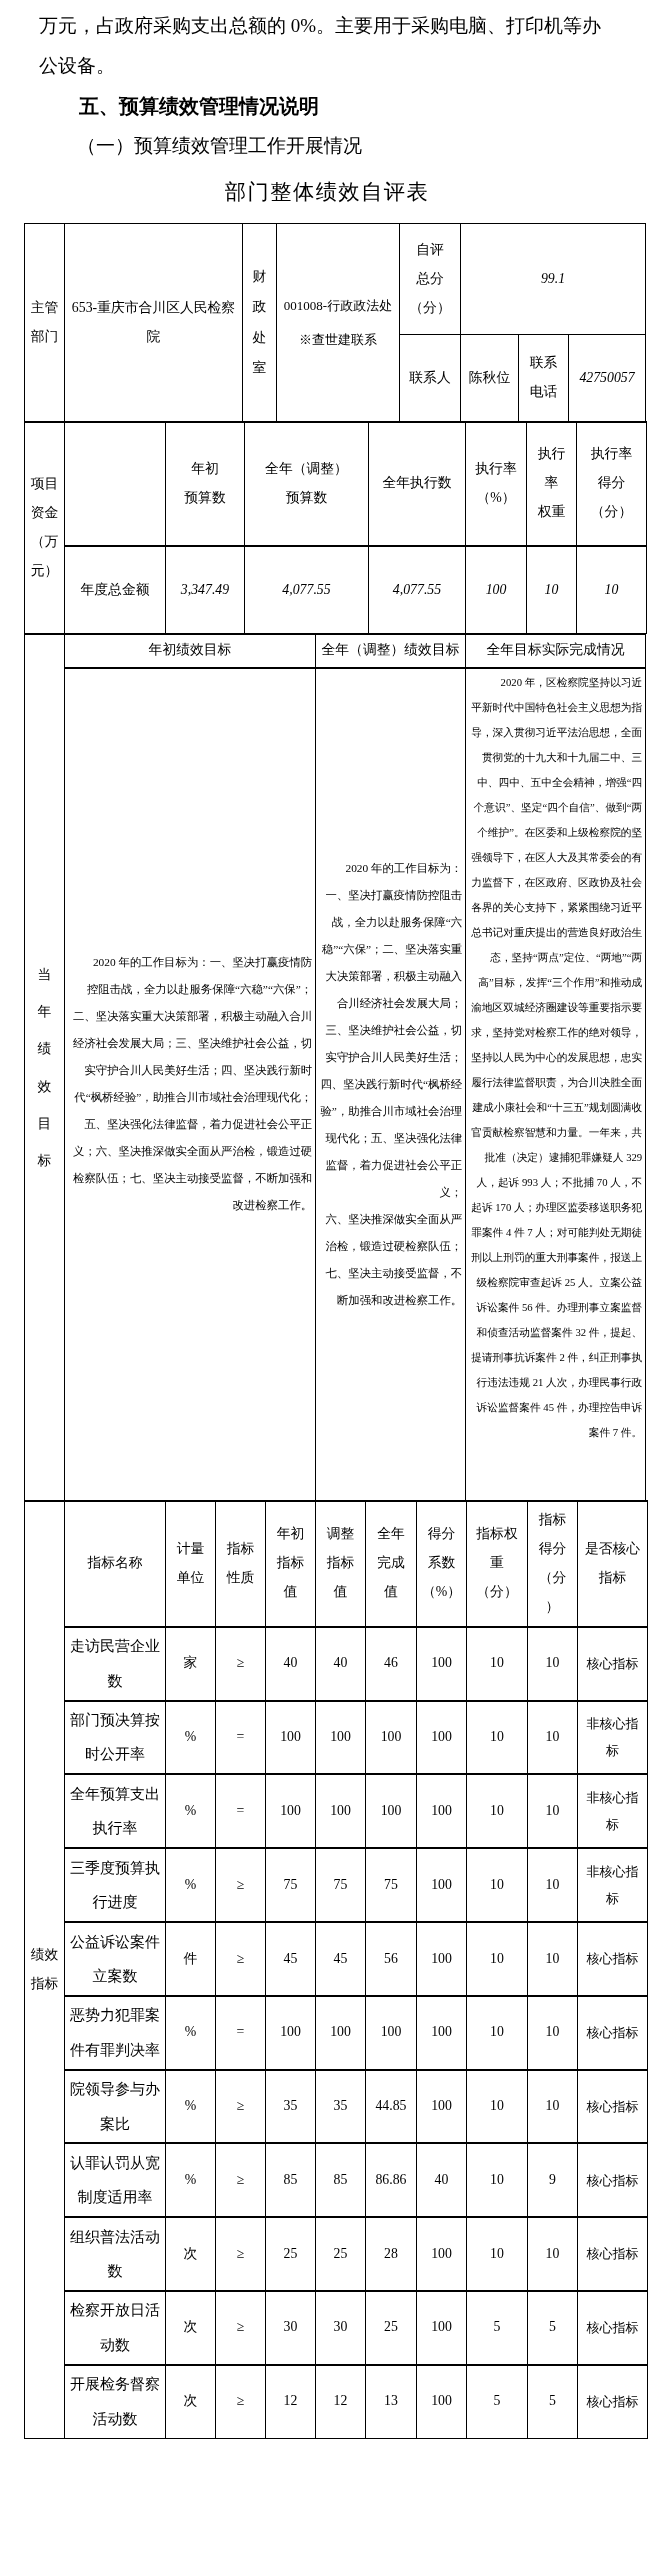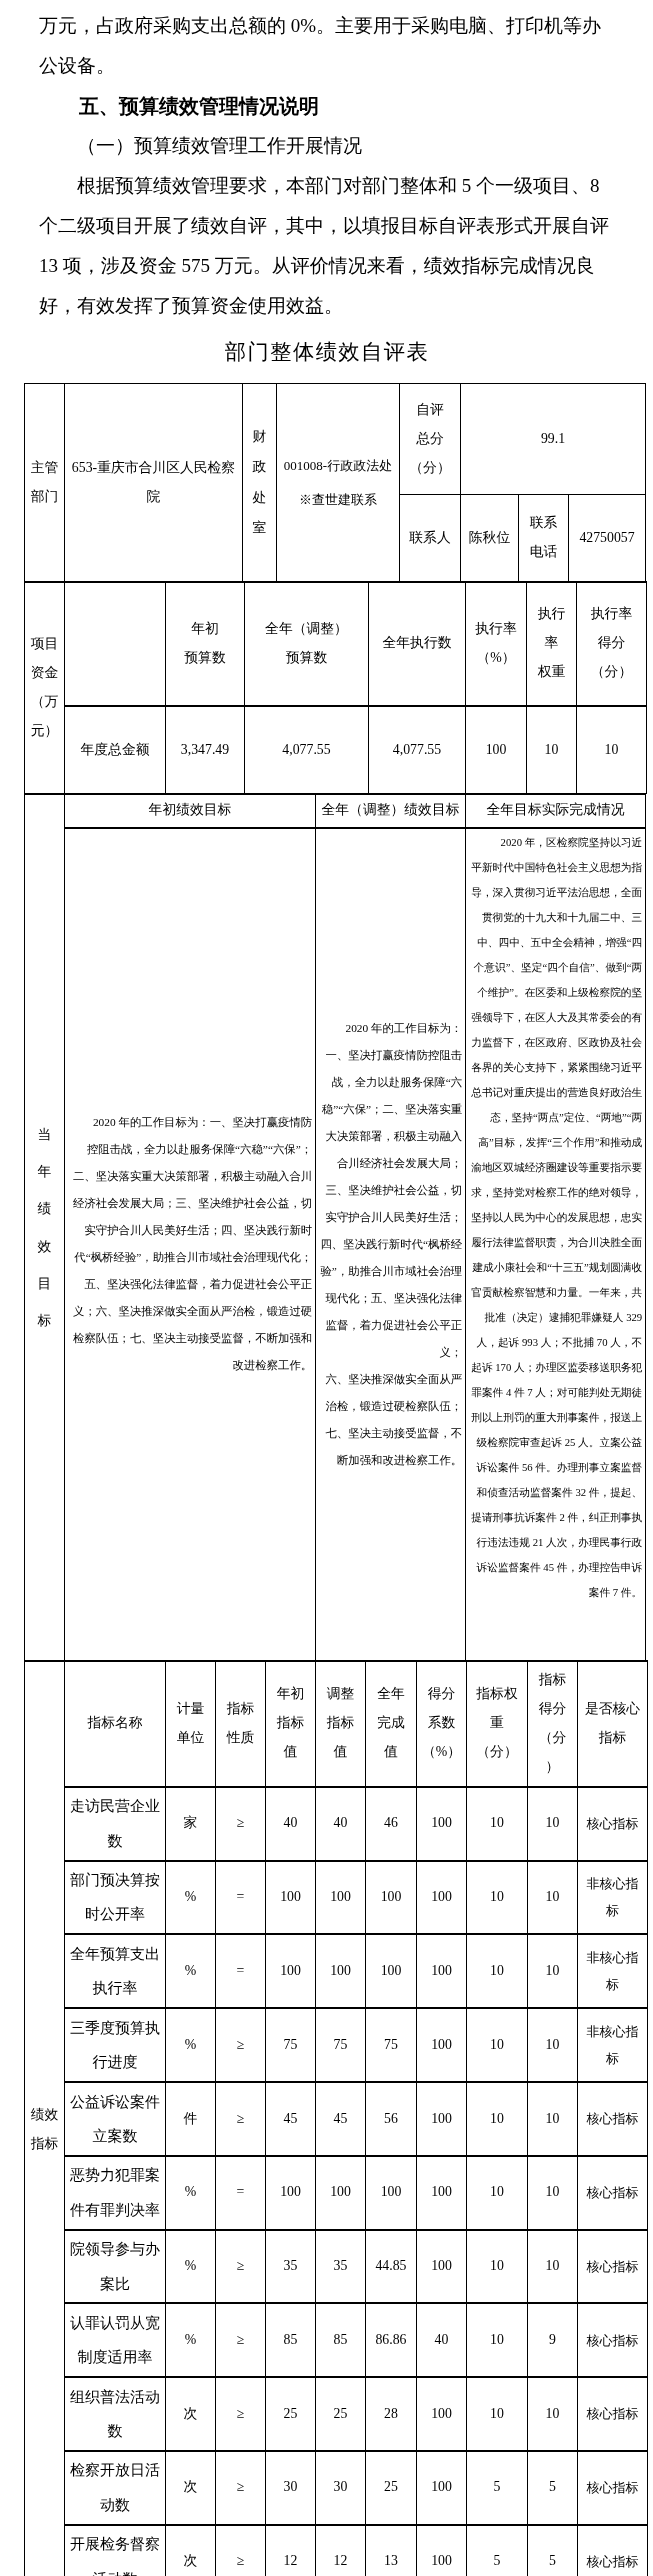--- a/index.html
+++ b/index.html
@@ -18,30 +18,29 @@
   .pre{white-space:pre-line;}
   .stack1{display:inline-block;width:1.15em;word-break:break-all;line-height:2.2;vertical-align:middle;}
   .stack1w{display:inline-block;width:1.15em;word-break:break-all;line-height:2.7;vertical-align:middle;}
   .stack2{display:inline-block;width:2.25em;word-break:break-all;line-height:2.1;vertical-align:middle;}
   .hdr{font-size:13px;line-height:1.85;}
   .namecell span{display:inline-block;width:6.2em;word-break:break-all;font-size:15px;line-height:2.3;}
   td.goalcell{vertical-align:middle;padding:4.1px 6.9px;}
   td.goalcell.top{vertical-align:top;}
   .goal{margin:0;text-align:right;text-indent:2em;font-size:11.4px;line-height:27px;white-space:pre-line;word-break:break-all;}
   .goal.small{font-size:10.7px;line-height:25px;}
-  .num{font-size:13.8px;}
+  .num{font-size:13.8px;font-style:italic;}
 </style>
 </head>
 <body>
 
 <div class="textblock">
   <p class="p-cont">万元，占政府采购支出总额的 0%。主要用于采购电脑、打印机等办公设备。</p>
   <p class="p-head">五、预算绩效管理情况说明</p>
   <p class="p-sub">（一）预算绩效管理工作开展情况</p>
-  <p class="p-ind">根据预算绩效管理要求，本部门对部门整体和 5 个一级项目、8 个二级项目开展了绩效自评，其中，以填报目标自评表形式开展自评 13 项，涉及资金 575 万元。从评价情况来看，绩效指标完成情况良好，有效发挥了预算资金使用效益。</p>
 </div>
 
 <h1 class="doc-title">部门整体绩效自评表</h1>
 
 <div class="tbl-zone">
 
   <table class="t">
     <colgroup>
       <col style="width:40px">
         <col style="width:178px">

